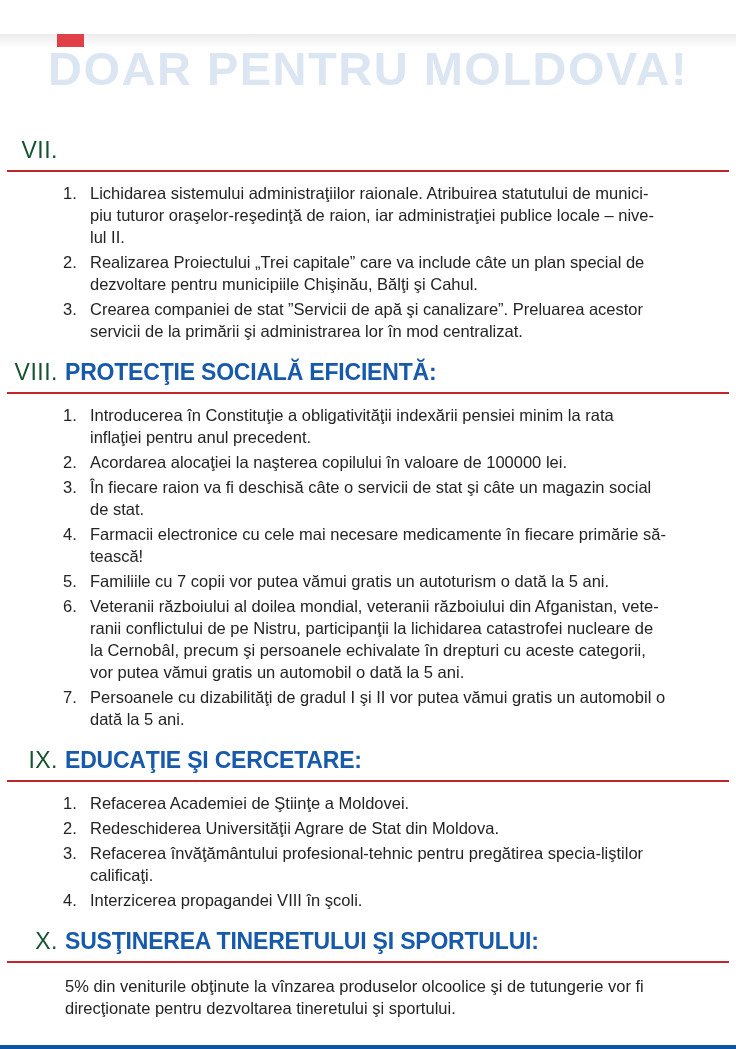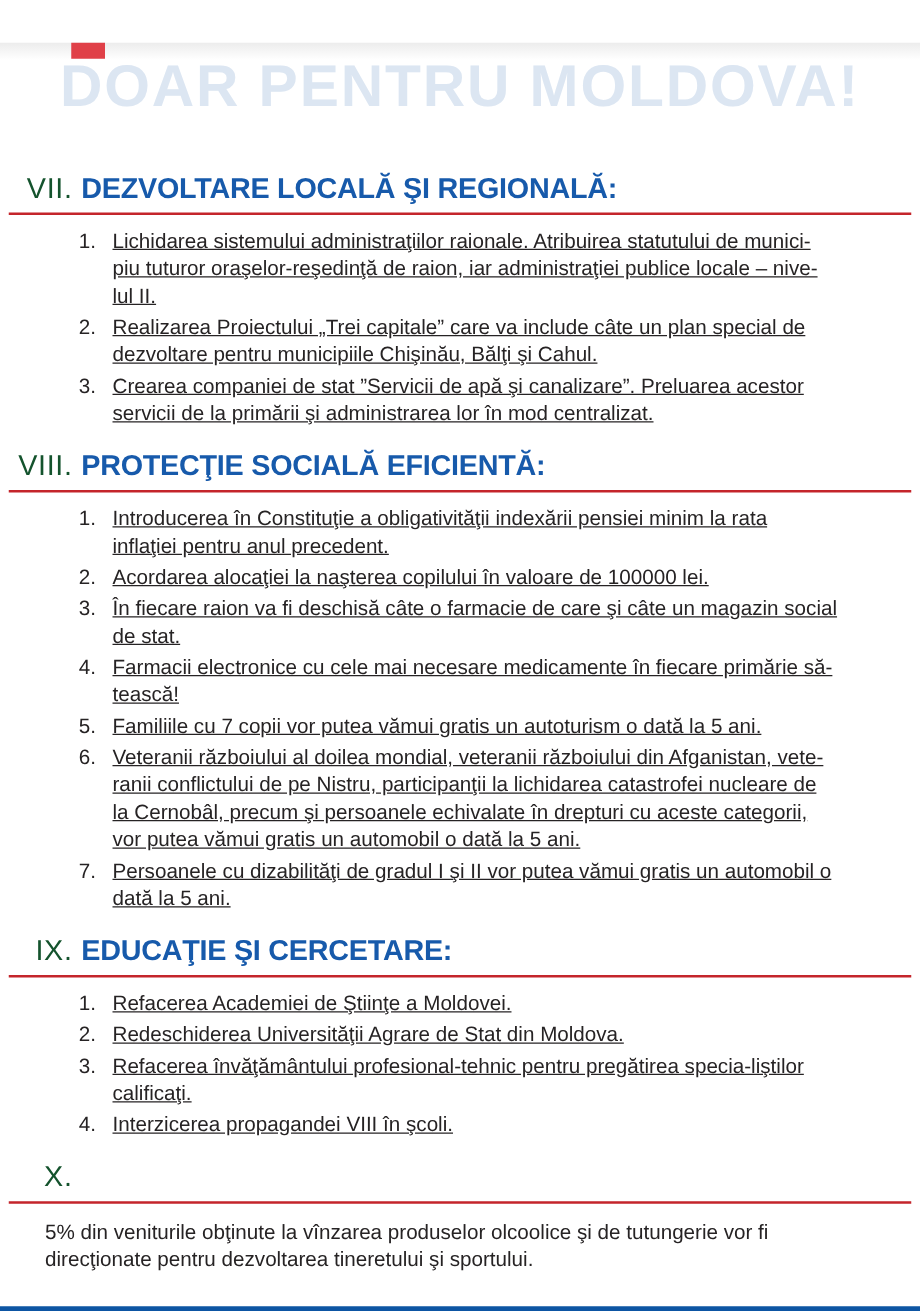--- a/index.html
+++ b/index.html
@@ -61,24 +61,24 @@
     height:2px;
     background:#c4252b;
     margin:6px 7px 0 7px;
   }
   .items {
     margin-top:10px;
     padding:0 24px 0 63px;
   }
   .item { display:flex; margin-bottom:3px; }
   .item-num { flex:0 0 27px; width:27px; }
-  .item-text { flex:1; white-space:pre-line;text-decoration:underline; }
+  .item-text { flex:1; white-space:pre-line; }
   .paragraph {
     margin-top:12px;
-    padding:0 26px 0 36px;
+    padding:0 26px 0 65px;
     white-space:pre-line;
   }
   .footer {
     position:absolute; left:0; right:0; bottom:0;
     height:38px;
     box-sizing:border-box;
     background:#0d55a3;
     border-bottom:6px solid #0a4484;
     text-align:center;
   }
@@ -97,21 +97,20 @@
   <div class="top-fade"></div>
   <div class="corner-mark"></div>
 
   <h1 class="watermark">DOAR PENTRU MOLDOVA!</h1>
 
   <main>
 
     <section class="section sec-7">
       <div class="heading-row">
         <span class="numeral">VII.</span>
-        <h2 class="sec-title">DEZVOLTARE LOCALĂ ŞI REGIONALĂ:</h2>
       </div>
       <div class="rule"></div>
       <div class="items">
         <div class="item">
           <span class="item-num">1.</span>
           <span class="item-text">Lichidarea sistemului administraţiilor raionale. Atribuirea statutului de munici-
 piu tuturor oraşelor-reşedinţă de raion, iar administraţiei publice locale – nive-
 lul II.</span>
         </div>
         <div class="item">
@@ -138,21 +137,21 @@
           <span class="item-num">1.</span>
           <span class="item-text">Introducerea în Constituţie a obligativităţii indexării pensiei minim la rata
 inflaţiei pentru anul precedent.</span>
         </div>
         <div class="item">
           <span class="item-num">2.</span>
           <span class="item-text">Acordarea alocaţiei la naşterea copilului în valoare de 100000 lei.</span>
         </div>
         <div class="item">
           <span class="item-num">3.</span>
-          <span class="item-text">În fiecare raion va fi deschisă câte o farmacie de care şi câte un magazin social
+          <span class="item-text">În fiecare raion va fi deschisă câte o servicii de stat şi câte un magazin social
 de stat.</span>
         </div>
         <div class="item">
           <span class="item-num">4.</span>
           <span class="item-text">Farmacii electronice cu cele mai necesare medicamente în fiecare primărie să-
 tească!</span>
         </div>
         <div class="item">
           <span class="item-num">5.</span>
           <span class="item-text">Familiile cu 7 copii vor putea vămui gratis un autoturism o dată la 5 ani.</span>
@@ -195,20 +194,21 @@
         <div class="item">
           <span class="item-num">4.</span>
           <span class="item-text">Interzicerea propagandei VIII în şcoli.</span>
         </div>
       </div>
     </section>
 
     <section class="section sec-10">
       <div class="heading-row">
         <span class="numeral">X.</span>
+        <h2 class="sec-title">SUSŢINEREA TINERETULUI ŞI SPORTULUI:</h2>
       </div>
       <div class="rule"></div>
       <p class="paragraph">5% din veniturile obţinute la vînzarea produselor olcoolice şi de tutungerie vor fi
 direcţionate pentru dezvoltarea tineretului şi sportului.</p>
     </section>
 
   </main>
 
   <footer class="footer">
     <span class="page-num">3</span>

